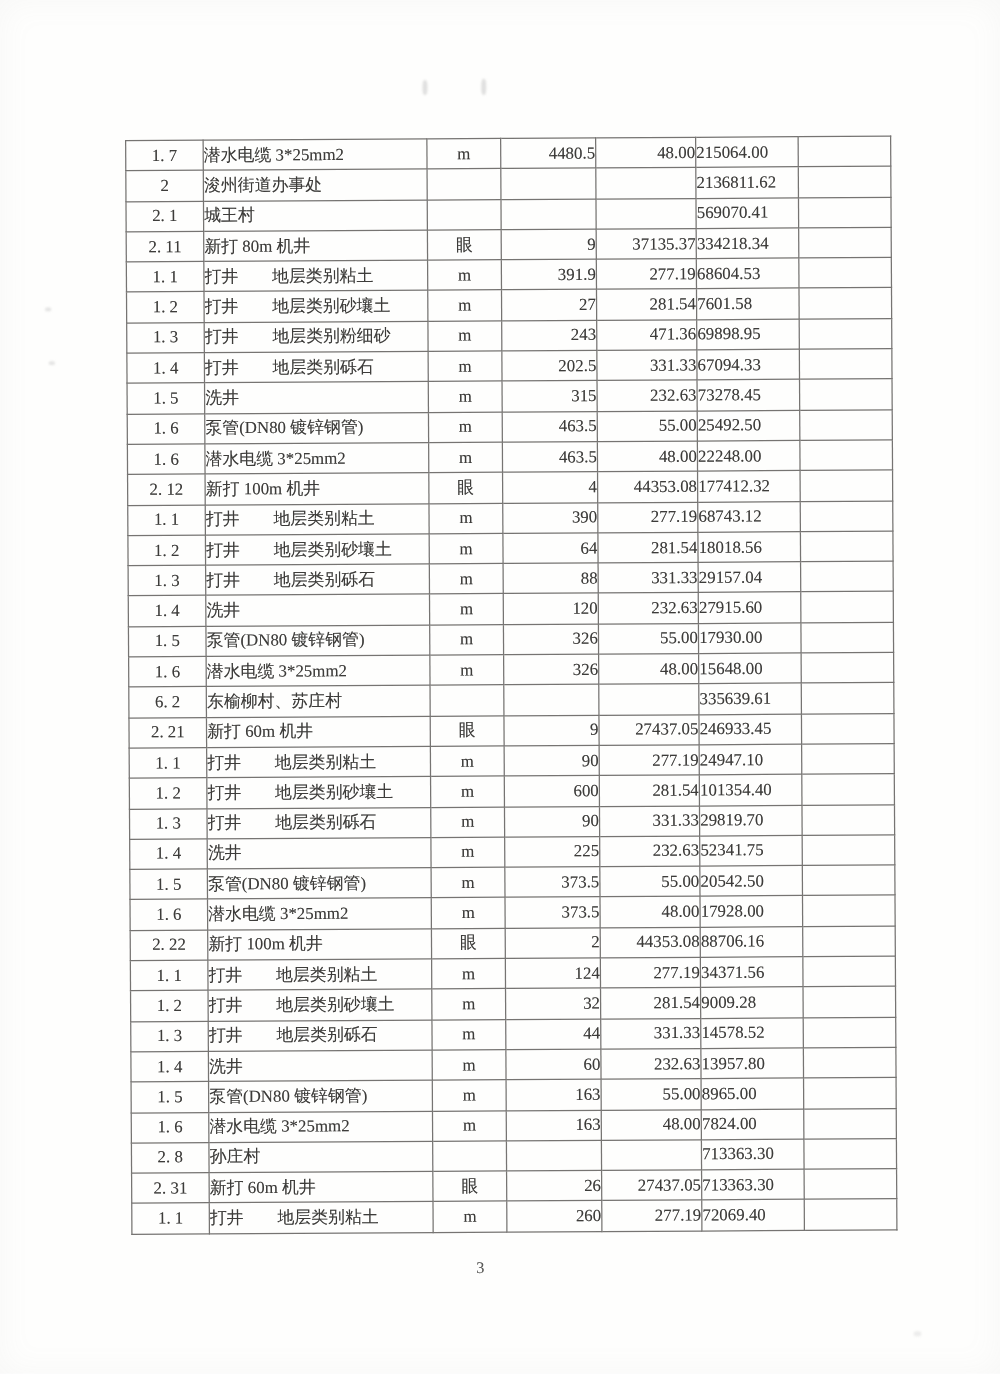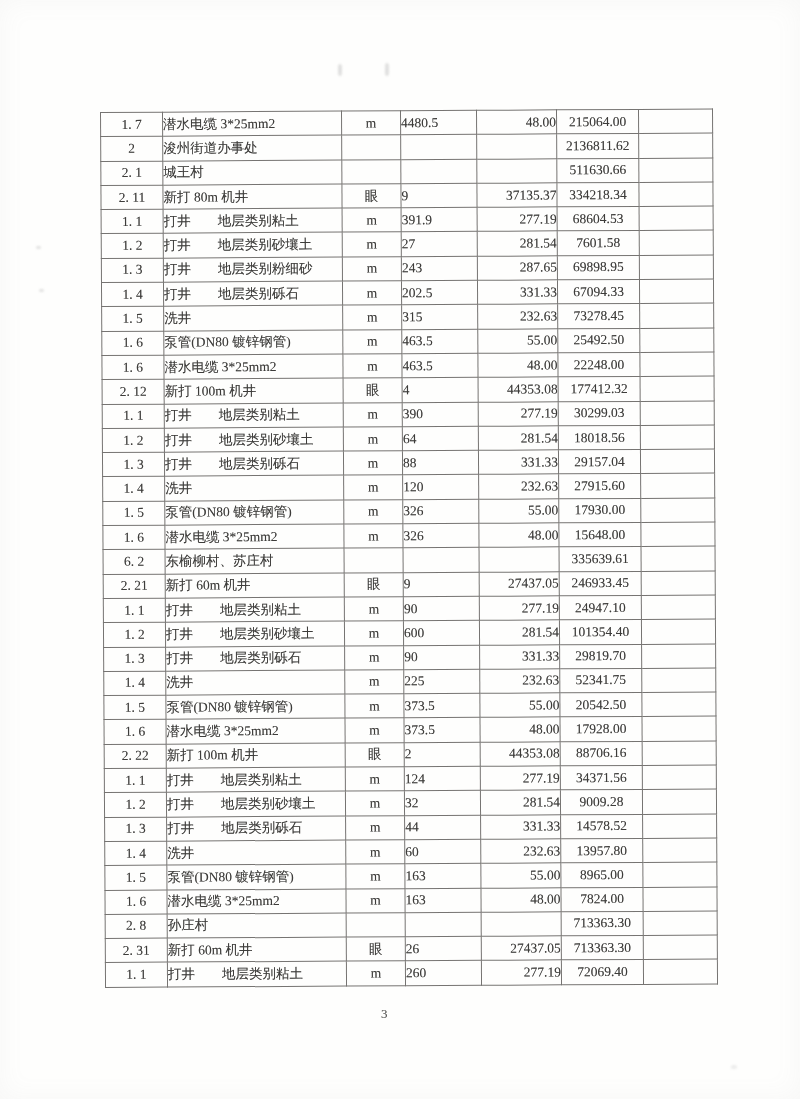--- a/index.html
+++ b/index.html
@@ -34,23 +34,23 @@
     font-size:13.5px;
     color:#3d3c3a;
     vertical-align:middle;
     padding:0;
     overflow:hidden;
     text-shadow:0 0 0.5px rgba(70,70,70,0.45);
   }
   td.c0{text-align:center;}
   td.c1{text-align:left;padding-left:8px;white-space:pre;}
   td.c2{text-align:center;font-size:12.5px;}
-  td.c3{text-align:left;}
+  td.c3{text-align:right;}
   td.c4{text-align:right;padding-right:9px;margin-top:32px;}
-  td.c5{text-align:center;padding-right:12px;}
+  td.c5{text-align:left;padding-right:12px;}
   td.c6{}
   .page-number{
     position:absolute;
     left:381px;top:1006px;
     font-size:13px;
     color:#5a5a58;
     text-shadow:0 0 0.5px rgba(90,90,90,0.4);
   }
   .speck{
     position:absolute;
@@ -104,21 +104,21 @@
             <td class="c4"></td>
             <td class="c5">2136811.62</td>
             <td class="c6"></td>
           </tr>
           <tr>
             <td class="c0">2. 1</td>
             <td class="c1">城王村</td>
             <td class="c2"></td>
             <td class="c3"></td>
             <td class="c4"></td>
-            <td class="c5">511630.66</td>
+            <td class="c5">569070.41</td>
             <td class="c6"></td>
           </tr>
           <tr>
             <td class="c0">2. 11</td>
             <td class="c1">新打 80m 机井</td>
             <td class="c2">眼</td>
             <td class="c3">9</td>
             <td class="c4">37135.37</td>
             <td class="c5">334218.34</td>
             <td class="c6"></td>
@@ -139,21 +139,21 @@
             <td class="c3">27</td>
             <td class="c4">281.54</td>
             <td class="c5">7601.58</td>
             <td class="c6"></td>
           </tr>
           <tr>
             <td class="c0">1. 3</td>
             <td class="c1">打井　　地层类别粉细砂</td>
             <td class="c2">m</td>
             <td class="c3">243</td>
-            <td class="c4">287.65</td>
+            <td class="c4">471.36</td>
             <td class="c5">69898.95</td>
             <td class="c6"></td>
           </tr>
           <tr>
             <td class="c0">1. 4</td>
             <td class="c1">打井　　地层类别砾石</td>
             <td class="c2">m</td>
             <td class="c3">202.5</td>
             <td class="c4">331.33</td>
             <td class="c5">67094.33</td>
@@ -194,21 +194,21 @@
             <td class="c4">44353.08</td>
             <td class="c5">177412.32</td>
             <td class="c6"></td>
           </tr>
           <tr>
             <td class="c0">1. 1</td>
             <td class="c1">打井　　地层类别粘土</td>
             <td class="c2">m</td>
             <td class="c3">390</td>
             <td class="c4">277.19</td>
-            <td class="c5">30299.03</td>
+            <td class="c5">68743.12</td>
             <td class="c6"></td>
           </tr>
           <tr>
             <td class="c0">1. 2</td>
             <td class="c1">打井　　地层类别砂壤土</td>
             <td class="c2">m</td>
             <td class="c3">64</td>
             <td class="c4">281.54</td>
             <td class="c5">18018.56</td>
             <td class="c6"></td>

